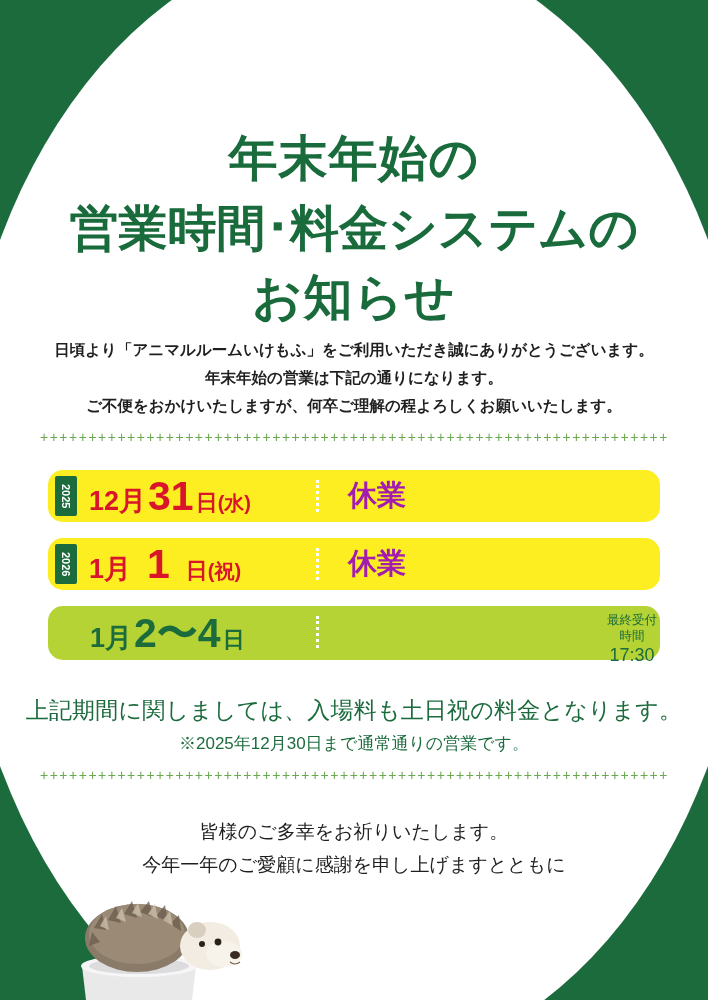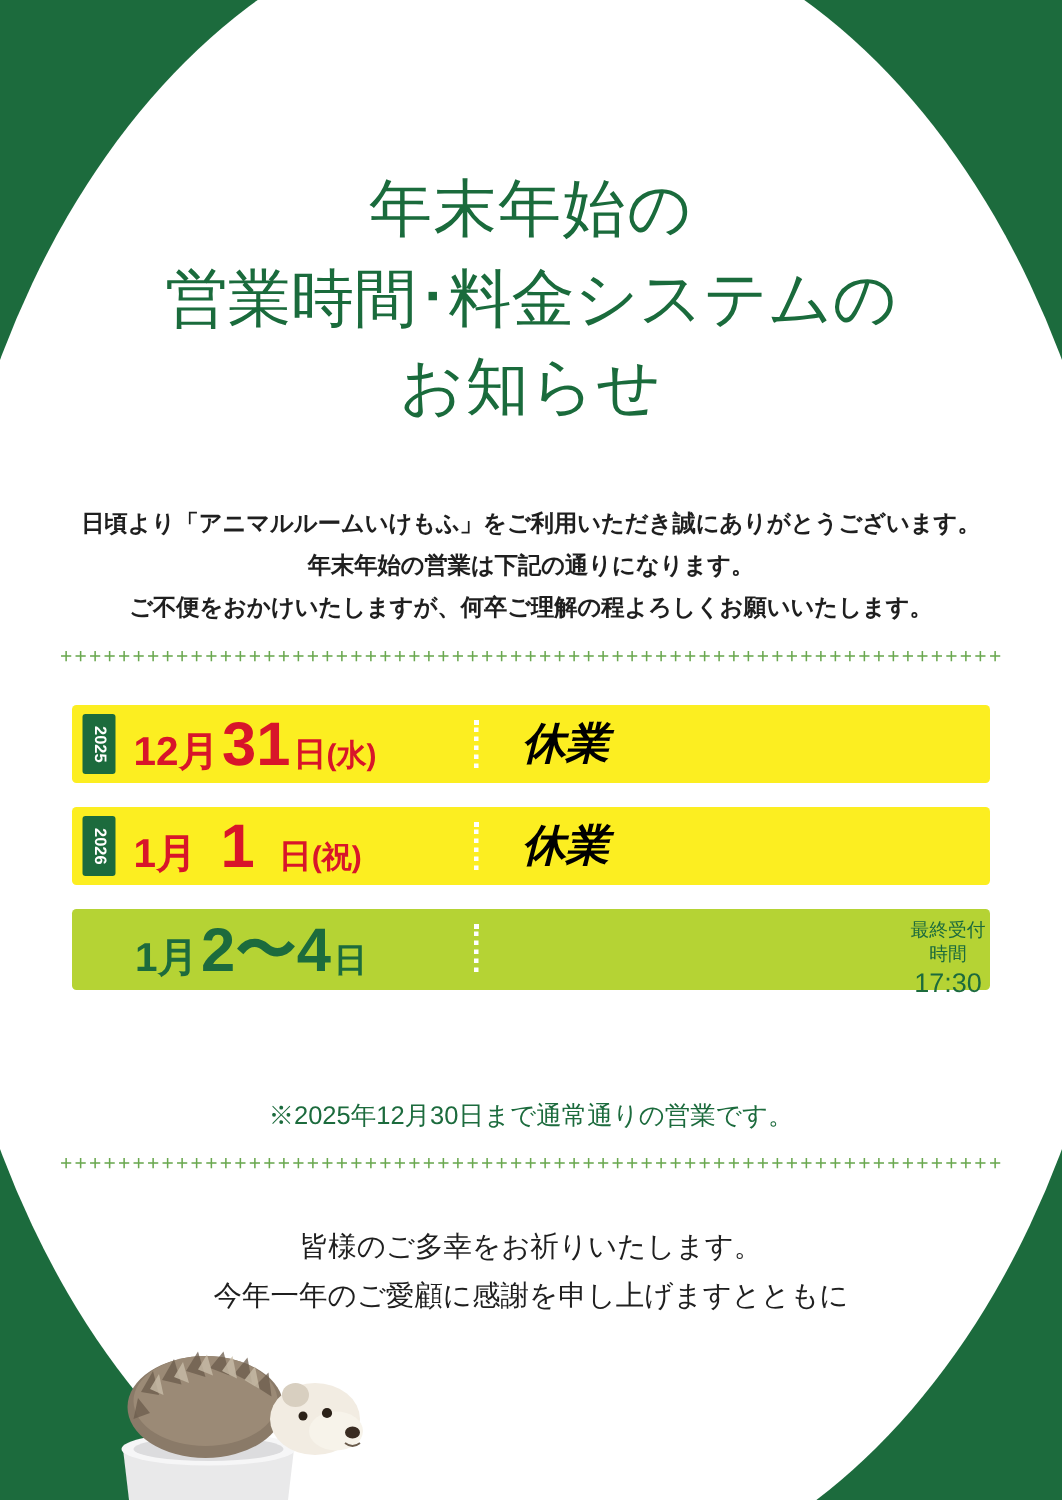--- a/index.html
+++ b/index.html
@@ -31,27 +31,27 @@
     background: #ffffff;
     border-radius: 50%;
   }
   .content {
     position: absolute;
     inset: 0;
     z-index: 3;
   }
   .title {
     position: absolute;
-    top: 109px;
+    top: 124px;
     left: 0;
     width: 708px;
     text-align: center;
     color: #1a6b3c;
-    font-size: 42px;
-    font-weight: normal;
+    font-size: 49px;
+    font-weight: bold;
     line-height: 1.42;
     letter-spacing: 1px;
   }
   .title .line2 { letter-spacing: 0px; }
   .intro {
     position: absolute;
     top: 336px;
     left: 0;
     width: 708px;
     text-align: center;
@@ -81,21 +81,21 @@
     top: 470px;
     left: 48px;
     width: 612px;
   }
   .row {
     position: relative;
     height: 52px;
     margin-bottom: 16px;
     display: flex;
     align-items: center;
-    border-radius: 3px;
+    border-radius: 15px;
   }
   .row.yellow { background: #fcee21; }
   .row.green  { background: #b5d334; height: 54px; }
 
   .yearbox {
     width: 22px;
     height: 40px;
     background: #1c6b3d;
     color: #ffffff;
     font-size: 11px;
@@ -131,25 +131,24 @@
     left: 268px;
     top: 10px;
     height: 32px;
     border-left: 3px dotted #ffffff;
   }
   .row.green .sep { border-left-color: #ffffff; }
 
   .value {
     position: absolute;
     left: 300px;
-    color: #000000;
+    color: #a21caf;
     font-weight: bold;
     font-size: 30px;
     white-space: nowrap;
-    font-style: italic;
   }
   .row.yellow .value { font-size: 29px; }
   .row.green .value { font-size: 33px; letter-spacing: 0px; }
 
   .lastentry {
     position: absolute;
     left: 556px;
     top: 7px;
     text-align: center;
     color: #1c6b3d;
@@ -258,20 +257,21 @@
         </div>
         <div class="sep"></div>
         <div class="lastentry">
           <div class="le-label">最終受付時間</div>
           <div class="le-time">17:30</div>
         </div>
       </div>
 
     </div>
 
+    <div class="note1">上記期間に関しましては、入場料も土日祝の料金となります。</div>
     <div class="note2">※2025年12月30日まで通常通りの営業です。</div>
 
     <div class="divider divider-bottom">++++++++++++++++++++++++++++++++++++++++++++++++++++++++++++++++++++++++++++++++++</div>
 
     <div class="closing">
       <div>皆様のご多幸をお祈りいたします。</div>
       <div>今年一年のご愛顧に感謝を申し上げますとともに</div>
     </div>
 
     <svg class="hedgehog" viewBox="0 0 210 130">

